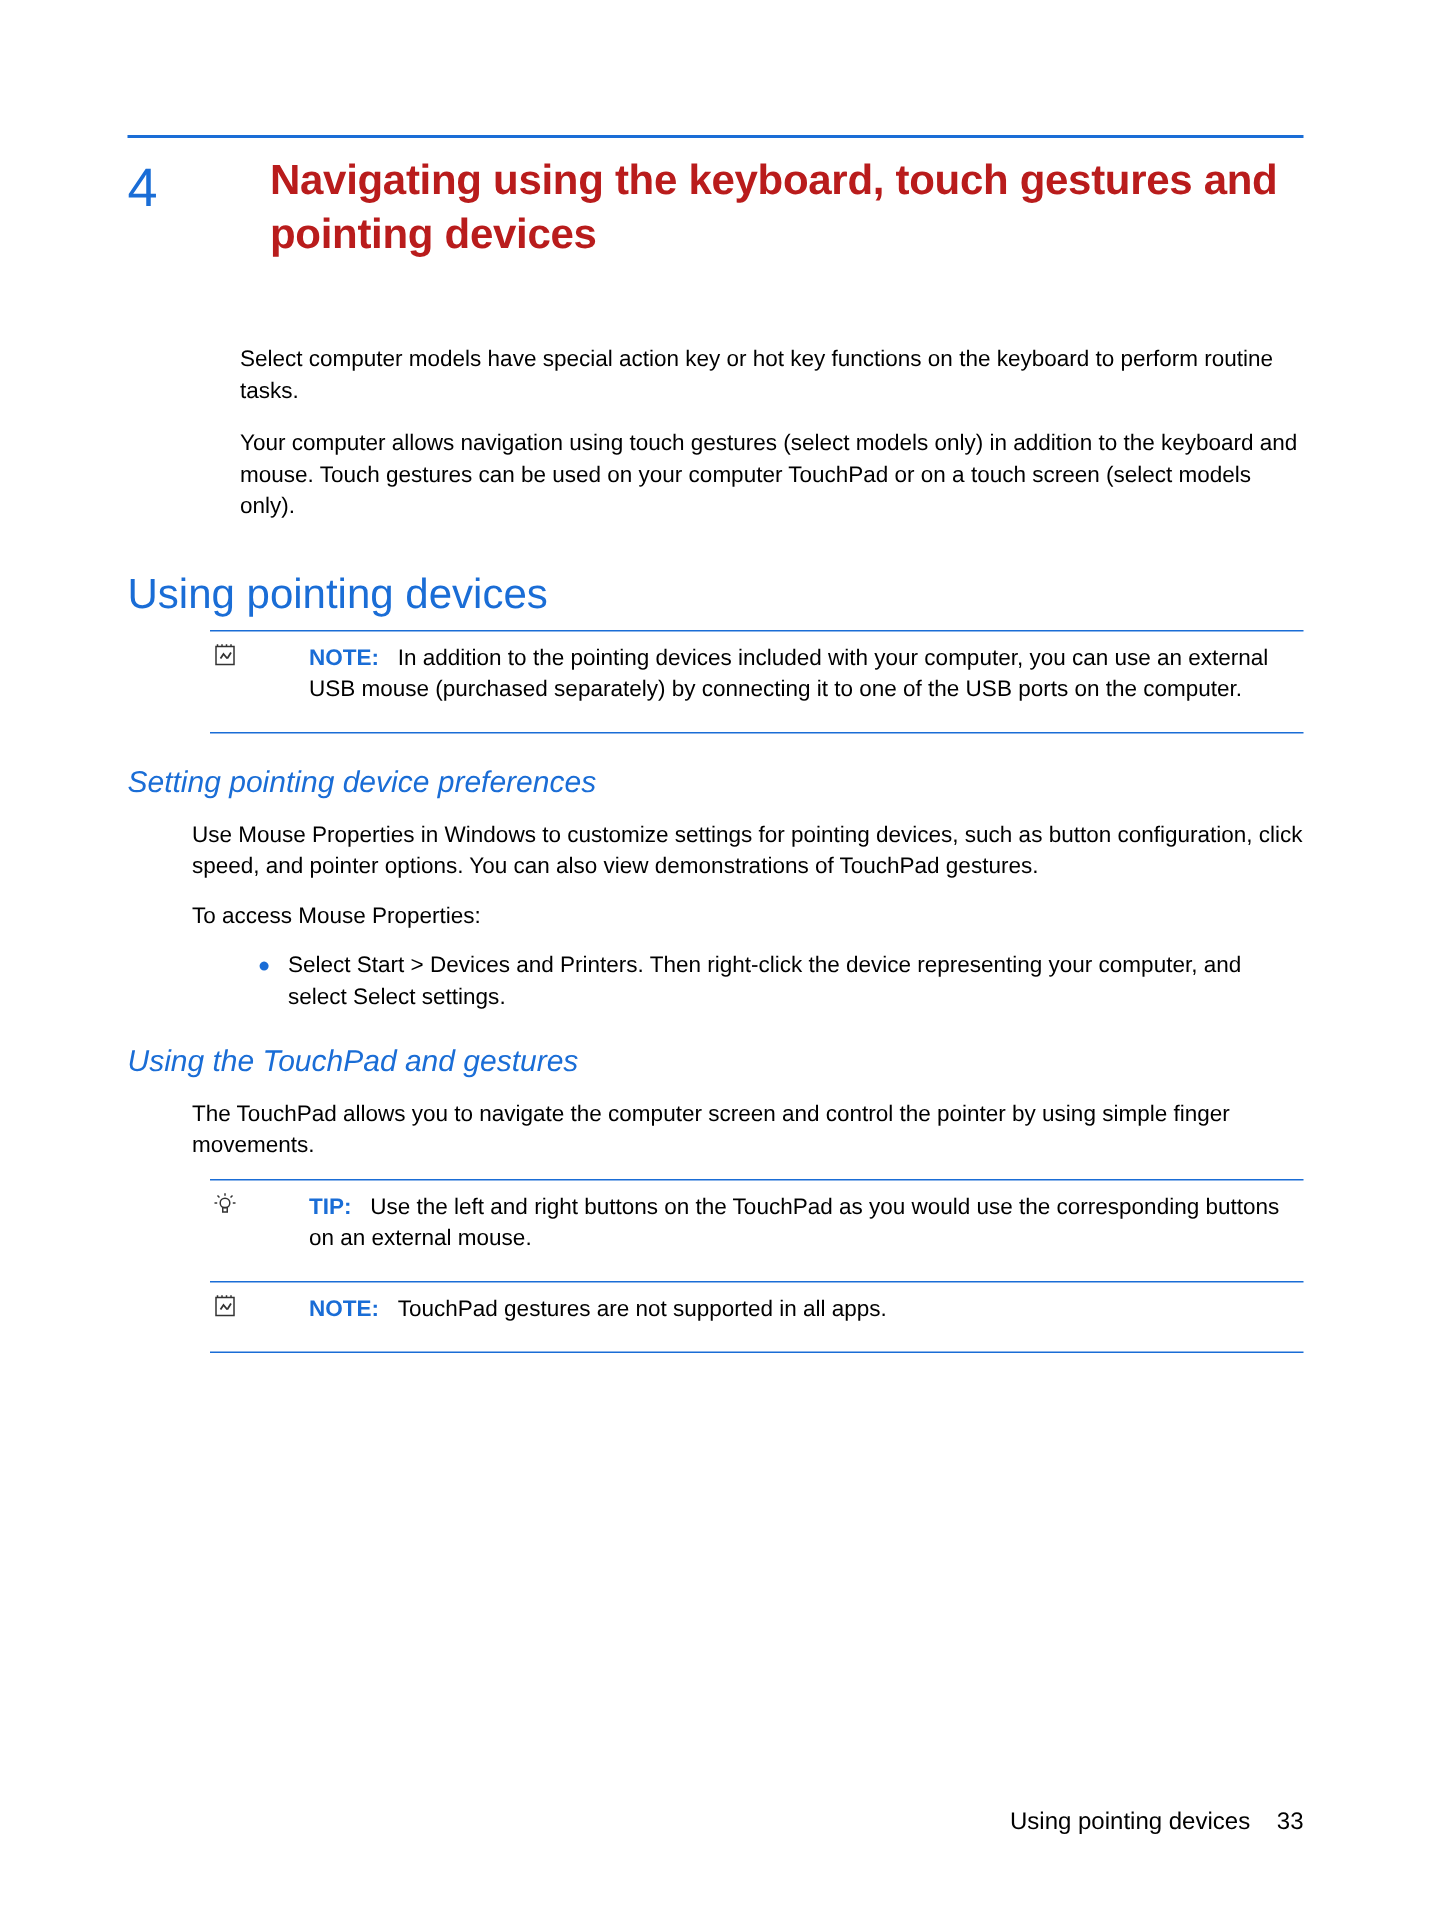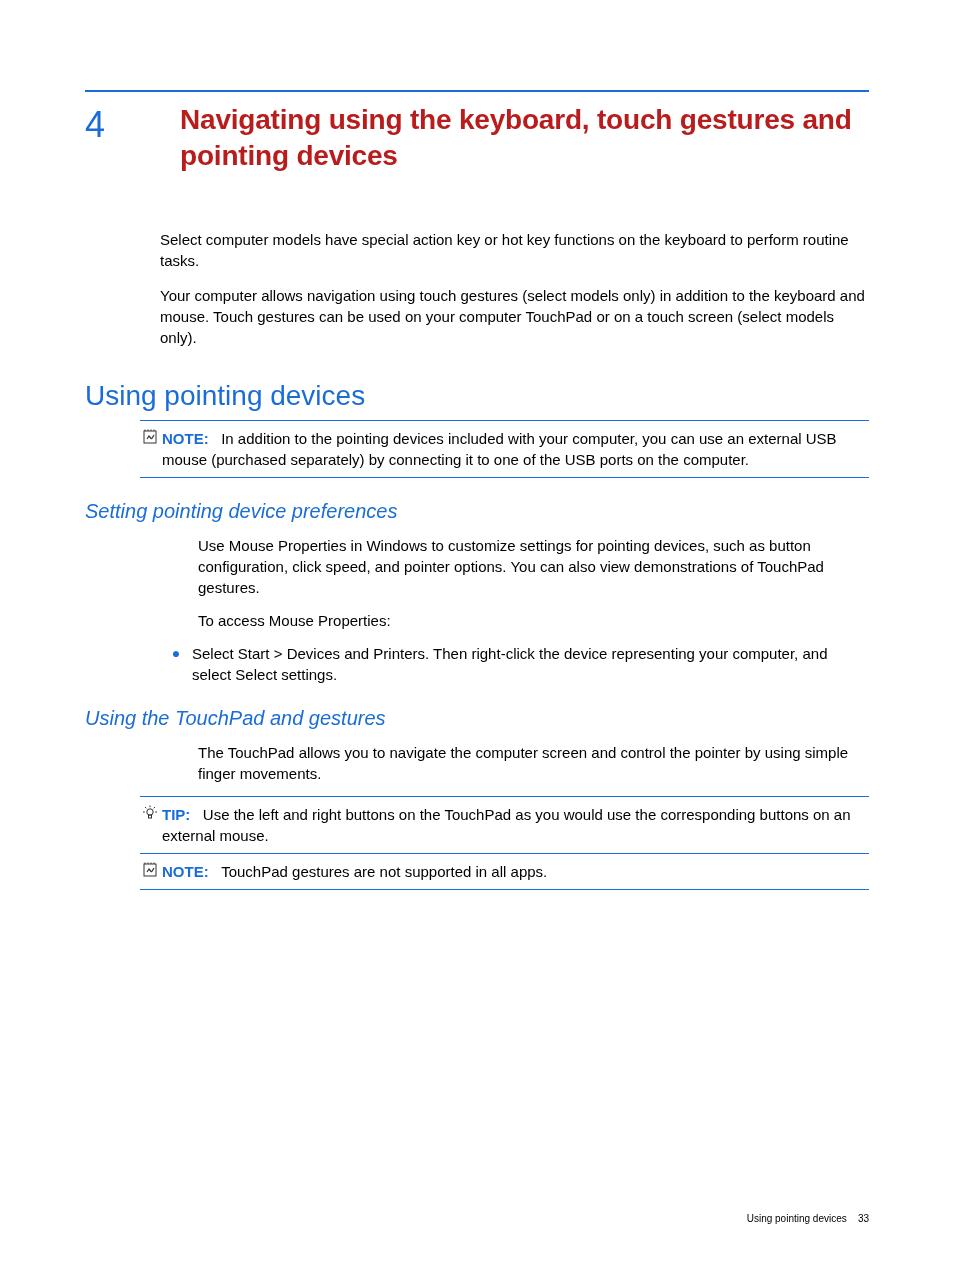--- a/index.html
+++ b/index.html
@@ -62,35 +62,36 @@
     }
     .section-h2 {
       color: #1a6dd6;
       font-size: 20px;
       font-weight: normal;
       margin-top: 22px;
       margin-bottom: 12px;
       font-style: italic;
     }
     .body-indent {
-      margin-left: 113px;
+      margin-left: 43px;
     }
     .body-indent p {
       font-size: 15px;
       line-height: 1.4;
       margin-bottom: 12px;
     }
     .callout {
       display: flex;
       align-items: flex-start;
       border-top: 1px solid #1a6dd6;
       border-bottom: 1px solid #1a6dd6;
-      padding: 7px 0 7px 0;
+      padding: 7px 0 18px 0;
       margin-left: 55px;
       margin-bottom: 12px;
+      gap: 44px;
     }
     .callout-icon {
       width: 20px;
       flex-shrink: 0;
       text-align: center;
       font-size: 14px;
       line-height: 1.2;
       padding-top: 1px;
     }
     .callout-body {
@@ -121,21 +122,21 @@
       text-align: center;
       line-height: 1.5;
     }
     .bullet-text {
       flex: 1;
     }
     .footer {
       position: absolute;
       bottom: 46px;
       right: 85px;
-      font-size: 10px;
+      font-size: 16px;
     }
     .bold {
       font-weight: normal;
       text-align: center;
     }
   </style>
 </head>
 <body>
 
 <div class="page">

